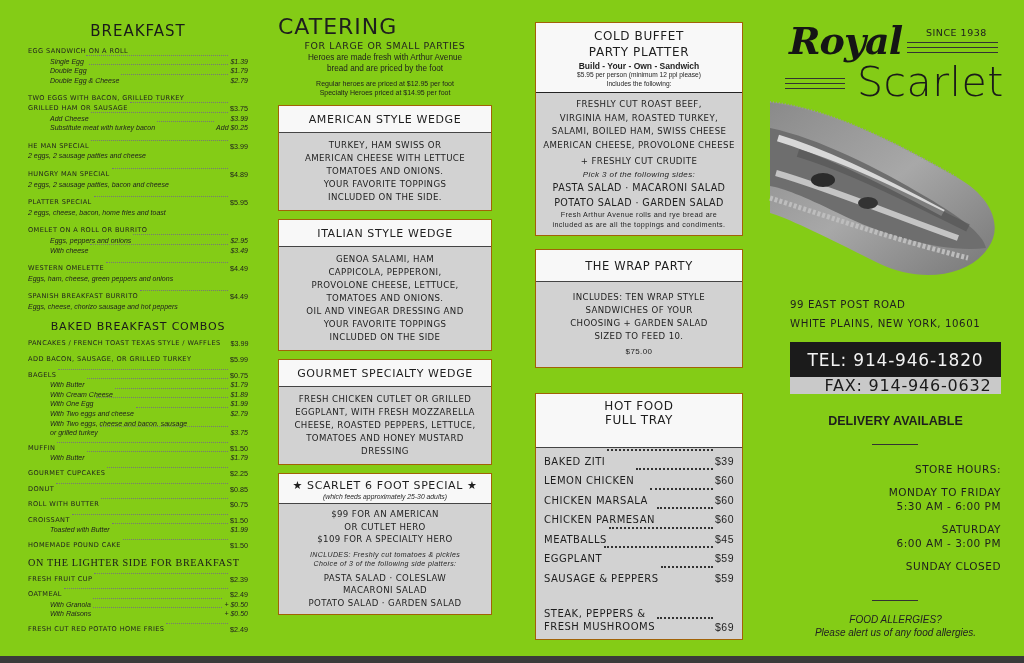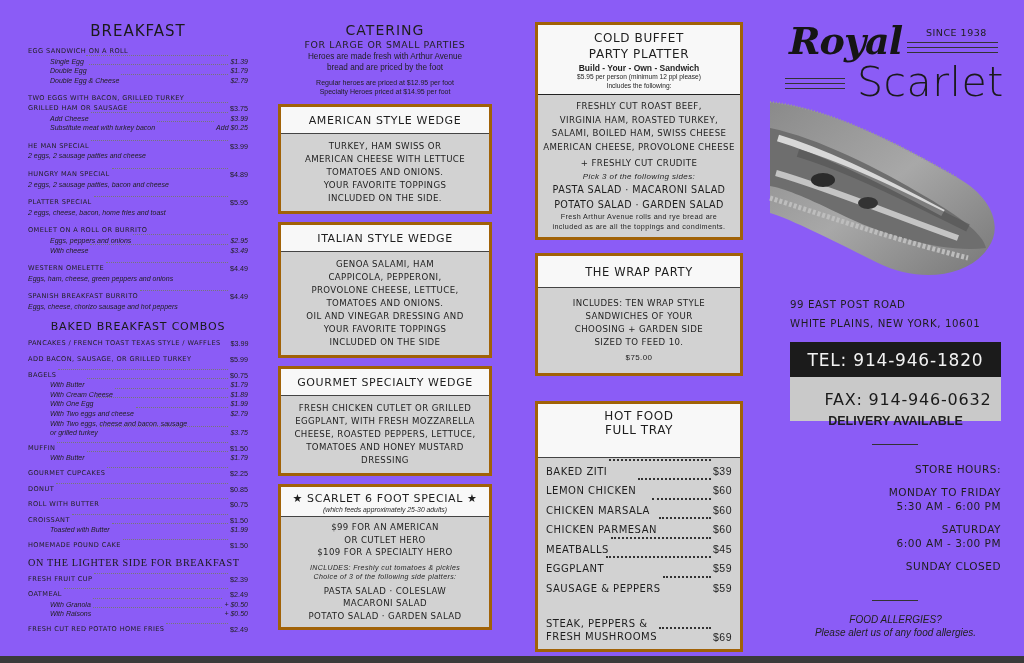--- a/index.html
+++ b/index.html
@@ -1,18 +1,18 @@
 <!DOCTYPE html>
 <html><head>
 <meta charset="utf-8">
 <style>
   * { box-sizing: border-box; margin: 0; padding: 0; }
   html, body { width: 1024px; height: 663px; overflow: hidden; background: #f4f4f4; }
   body { position: relative; font-family: "Liberation Sans", sans-serif; color: #1e1e1e; }
-  .page { position: absolute; left: 0; top: 0; width: 1024px; height: 656px; background: #8b5cf6; }
+  .page { position: absolute; left: 0; top: 0; width: 1024px; height: 656px; background: #84cc16; }
   .bottom-edge { position: absolute; left: 0; top: 656px; width: 1024px; height: 7px; background: #3a3a3a; }
   .hand { font-family: "DejaVu Sans", sans-serif; font-weight: normal; letter-spacing: 0.6px; }
   .panel { position: absolute; top: 0; height: 656px; }
 
   
   #p1 { left: 28px; width: 220px; }
   .sec-title { text-align: center; font-size: 15px; letter-spacing: 1px; color: #1a1a1a; }
   #p1 .sec-title.main { margin-top: 22px; margin-bottom: 7px; }
   .item { font-size: 7.2px; line-height: 9.6px; }
   .row { display: flex; align-items: flex-start; white-space: nowrap; }
@@ -22,25 +22,25 @@
   .cap { text-transform: uppercase; font-family: "DejaVu Sans", sans-serif; font-size: 6.6px; letter-spacing: 0.4px; }
   .sub { padding-left: 22px; font-style: italic; font-family: "Liberation Sans", sans-serif; font-size: 7px; }
   .desc { font-family: "Liberation Sans", sans-serif; font-style: italic; font-size: 7px; }
   .grp { margin-bottom: 9px; }
   .grp.tight { margin-bottom: 6px; }
   #p1 .sec-title.small { font-size: 11px; margin: 4px 0 6px 0; letter-spacing: 0.8px; }
   #p1 .sec-title.lighter { font-size: 10.2px; text-align: left; margin: 3px 0 7px 0; letter-spacing: 0.6px; font-family: Liberation Serif, serif; }
 
   
   #p2 { left: 278px; width: 214px; }
-  .cat-title { text-align: center; font-size: 14px; margin-top: 22px; letter-spacing: 1px; }
+  .cat-title { text-align: left; font-size: 22px; margin-top: 14px; letter-spacing: 1px; }
   .cat-sub { text-align: center; font-size: 9.4px; margin-top: 1px; letter-spacing: 0.6px; }
   .cat-note { text-align: center; font-size: 8.2px; line-height: 10.5px; margin-top: 2px; }
   .cat-price { text-align: center; font-size: 7px; line-height: 9px; margin-top: 5px; }
-  .box { border: 3px solid #a16207; background: #d2d2d2; margin-top: 8px; }
+  .box { border: 1px solid #a16207; background: #d2d2d2; margin-top: 8px; }
   .box .hd { background: #f8f8f8; border-bottom: 1px solid #444; text-align: center; font-size: 11px; padding: 7px 2px 6px 2px; letter-spacing: 0.6px; }
   .box .bd { text-align: center; font-size: 8.6px; line-height: 13px; padding: 6px 4px; letter-spacing: 0.4px; }
   .box .bd .line { display: block; }
   .box .bd .it { font-family: "Liberation Sans", sans-serif; font-style: italic; font-size: 7px; line-height: 9.5px; }
   .box .bd .rg { font-family: "Liberation Sans", sans-serif; font-size: 7.2px; line-height: 10px; }
   .box .hd .sm { display: block; font-family: "Liberation Sans", sans-serif; font-style: italic; font-size: 6.8px; letter-spacing: 0; margin-top: 1px; }
 
   
   #p3 { left: 535px; width: 208px; }
   #p3 .box:first-child { margin-top: 22px; }
@@ -61,21 +61,21 @@
   .since { position: absolute; left: 141px; top: 9px; font-family: "DejaVu Sans", sans-serif; font-size: 9.5px; letter-spacing: 0.5px; }
   .scarlet { position: absolute; left: 72px; top: 40px; font-family: "DejaVu Sans", sans-serif; font-size: 41px; color: #1a1a1a; letter-spacing: 0.5px; font-weight: 300; }
   .lines { position: absolute; height: 12px; border-top: 1.5px solid #333; }
   .lines::before, .lines::after { content: ""; position: absolute; left: 0; right: 0; border-top: 1.5px solid #333; }
   .lines::before { top: 4px; } .lines::after { top: 9px; }
   .lines.r { left: 122px; top: 24px; width: 91px; }
   .lines.l { left: 0px; top: 60px; width: 60px; }
   .sandwich { position: absolute; left: 3px; top: 98px; width: 232px; height: 185px; }
   .addr { position: absolute; left: 25px; top: 295px; font-size: 10.2px; line-height: 19px; letter-spacing: 0.6px; }
   .tel { position: absolute; left: 25px; top: 342px; width: 211px; height: 35px; background: #1b1b1b; color: #f2f2f2; font-size: 17px; display: flex; align-items: center; justify-content: center; letter-spacing: 0.8px; }
-  .fax { position: absolute; left: 25px; top: 377px; width: 211px; height: 44px; background: #c9c9c9; color: #1a1a1a; font-size: 16px; display: flex; align-items: center; justify-content: center; letter-spacing: 0.8px; padding-left: 25px; }
+  .fax { position: absolute; left: 25px; top: 377px; width: 211px; height: 17px; background: #c9c9c9; color: #1a1a1a; font-size: 16px; display: flex; align-items: center; justify-content: center; letter-spacing: 0.8px; padding-left: 25px; }
   .deliv { position: absolute; left: 25px; width: 211px; top: 414px; text-align: center; font-weight: bold; font-size: 12.5px; }
   .rule { position: absolute; width: 46px; left: 107px; border-top: 1.5px solid #333; }
   .hours { position: absolute; left: 25px; width: 211px; top: 462px; text-align: center; font-size: 10.5px; letter-spacing: 0.5px; }
   .hours div { line-height: 14px; text-align: right; }
   .hours .gap { height: 9px; }
   .allergy { position: absolute; left: 15px; width: 231px; top: 613px; text-align: center; font-style: italic; font-size: 10px; line-height: 13px; color: #222; }
 </style>
 </head>
 <body>
 
@@ -409,21 +409,21 @@
         <span class="line rg">Fresh Arthur Avenue rolls and rye bread are</span>
         <span class="line rg">included as are all the toppings and condiments.</span>
       </div>
     </div>
 
     <div class="box" style="margin-top:13px">
       <div class="hd hand" style="font-size:11.5px; padding:9px 2px 8px 2px;">THE WRAP PARTY</div>
       <div class="bd hand" style="padding:9px 4px 10px 4px;">
         <span class="line">INCLUDES: TEN WRAP STYLE</span>
         <span class="line">SANDWICHES OF YOUR</span>
-        <span class="line">CHOOSING + GARDEN SIDE</span>
+        <span class="line">CHOOSING + GARDEN SALAD</span>
         <span class="line">SIZED TO FEED 10.</span>
         <span class="line rg" style="font-size:8px; margin-top:4px">$75.00</span>
       </div>
     </div>
 
     <div class="box tray" style="margin-top:25px">
       <div class="hd hand" style="font-size:12px; line-height:14px; padding:5px 2px 20px 2px;">
         <div>HOT FOOD</div>
         <div>FULL TRAY</div>
       </div>

